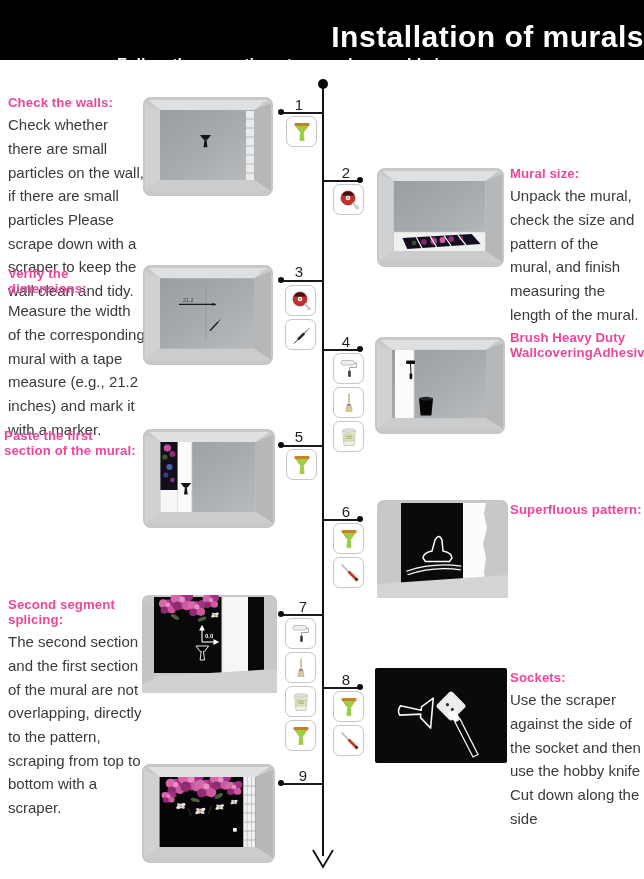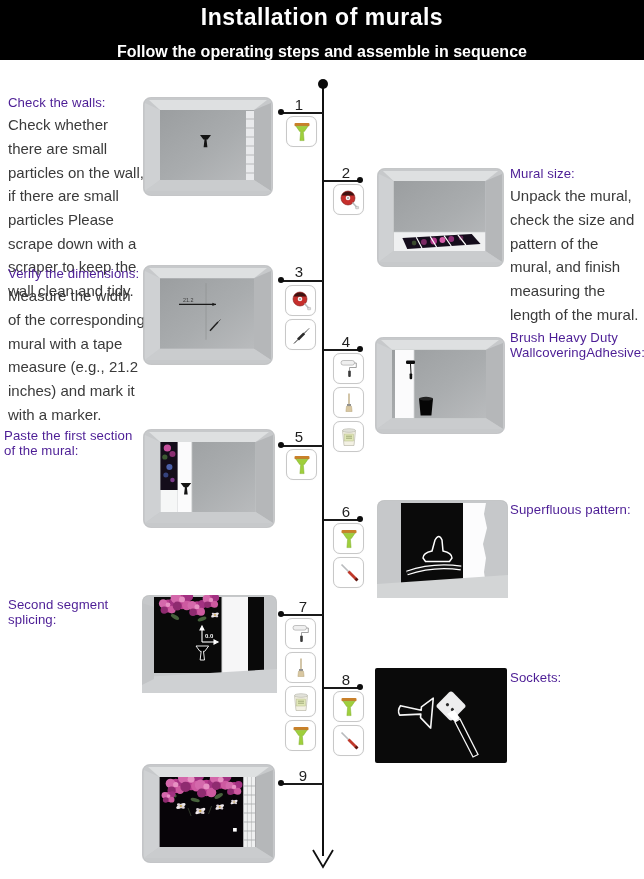--- a/index.html
+++ b/index.html
@@ -2,31 +2,31 @@
 <html><head>
 <meta charset="utf-8">
 <style>
   * { margin:0; padding:0; box-sizing:border-box; }
   html,body { background:#ffffff; }
   body { font-family:"Liberation Sans", sans-serif; }
   #page { position:relative; width:644px; height:879px; background:#fff; overflow:hidden; margin:0 auto; }
 
   
   .header { position:absolute; left:0; top:0; width:644px; height:60px; background:#000; color:#fff; text-align:center; }
-  .header h1 { font-size:23px; font-weight:bold; letter-spacing:.5px; padding-top:5px; line-height:1.1; }
-  .header h2 { font-size:16px; font-weight:bold; margin-top:13px; }
+  .header h1 { font-size:30px; font-weight:bold; letter-spacing:.5px; padding-top:20px; line-height:1.1;text-align:right; }
+  .header h2 { font-size:16px; font-weight:bold; margin-top:3px; }
 
   
   .vline { position:absolute; left:322px; top:84px; width:2px; height:772px; background:#101010; }
   .vdot  { position:absolute; left:318px; top:79px; width:10px; height:10px; border-radius:50%; background:#0a0a0a; }
   .varrow { position:absolute; left:310px; top:846px; width:26px; height:24px; }
 
   
   .txt { position:absolute; color:#3c3c3c; }
-  .txt h3 { font-size:13.2px; font-weight:400; color:#4c1d95; line-height:1.15; margin-bottom:3px; letter-spacing:.1px; }
+  .txt h3 { font-size:13.2px; font-weight:700; color:#ec4899; line-height:1.15; margin-bottom:3px; letter-spacing:.1px; }
   .txt p { font-size:15px; line-height:1.58; color:#3a3a3a; }
   .num { position:absolute; width:30px; text-align:center; font-size:15px; color:#1f1f1f; }
   .hline { position:absolute; height:1.5px; background:#1a1a1a; }
   .dot { position:absolute; width:6px; height:6px; border-radius:50%; background:#0d0d0d; }
   .tools { position:absolute; display:flex; flex-direction:column; gap:3px; }
   .tool { width:31px; height:31px; border:1px solid #c8c8c8; border-radius:7px; background:#fff; display:flex; align-items:center; justify-content:center; box-shadow:0 0 1px rgba(0,0,0,.08); }
   .tool svg { display:block; }
   .img { position:absolute; }
   .img svg { display:block; width:100%; height:100%; }
   svg text { font-family:"Liberation Sans", sans-serif; }
@@ -327,20 +327,21 @@
       </svg>
     </div>
     <div class="txt" style="left:510px;top:502px;width:132px">
       <h3>Superfluous pattern:</h3>
     </div>
   </section>
 
   <section>
     <div class="txt" style="left:8px;top:597px;width:138px">
       <h3>Second segment splicing:</h3>
+      <p>The second section and the first section of the mural are not overlapping, directly to the pattern, scraping from top to bottom with a scraper.</p>
     </div>
     <div class="img" style="left:142px;top:595px;width:135px;height:98px">
       <svg viewBox="0 0 135 98" preserveAspectRatio="none">
         <rect x="0.5" y="0.5" width="134" height="97" rx="6" fill="#c6c8ca" stroke="#b0b2b4" stroke-width="0.6"></rect>
         <rect x="12" y="2" width="110" height="76" fill="#090909"></rect>
         <rect x="80" y="2" width="26" height="76" fill="#f6f6f7"></rect>
         <line x1="80" y1="2" x2="80" y2="78" stroke="#d9dadb" stroke-width="1"></line>
         <use href="#peony" transform="translate(26,11) scale(1.2)"></use>
         <use href="#peony" transform="translate(40,6) scale(1.5)"></use>
         <use href="#peony" transform="translate(55,13) scale(1.25)"></use>
@@ -425,20 +426,21 @@
           <rect x="-11" y="-11" width="22" height="22" rx="3" fill="#ededee"></rect>
           <circle cx="-3.5" cy="1.5" r="1.6" fill="#2a2a2a"></circle>
             <circle cx="3.5" cy="1.5" r="1.6" fill="#2a2a2a"></circle>
         </g>
         <polygon points="72,46 80,54 85,50 79,42" fill="#ffffff"></polygon>
         <path d="M80,54 L98,89 L103,86.5 L85,51 Z" fill="#050505" stroke="#f5f5f5" stroke-width="1.3"></path>
       </svg>
     </div>
     <div class="txt" style="left:510px;top:670px;width:132px">
       <h3>Sockets:</h3>
+      <p>Use the scraper against the side of the socket and then use the hobby knife Cut down along the side</p>
     </div>
   </section>
 
   <section>
     <div class="txt" style="left:8px;top:764px;width:140px">
     </div>
     <div class="img" style="left:142px;top:764px;width:133px;height:99px">
       <svg viewBox="0 0 130 99" preserveAspectRatio="none">
         <use href="#roomframe"></use>
         <g clip-path="url(#wallclip)">

